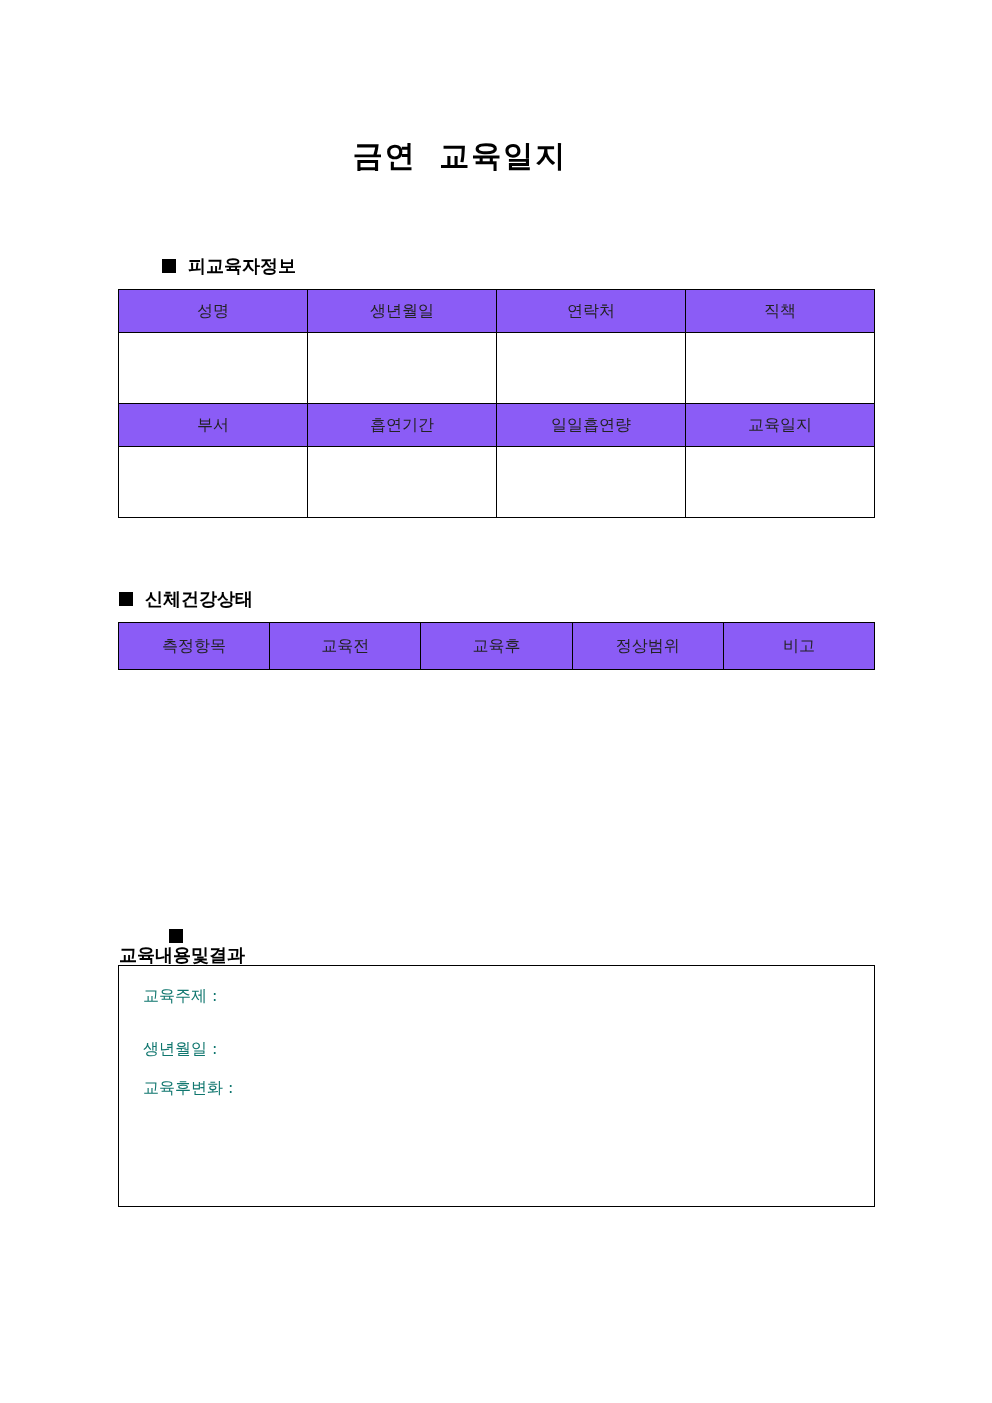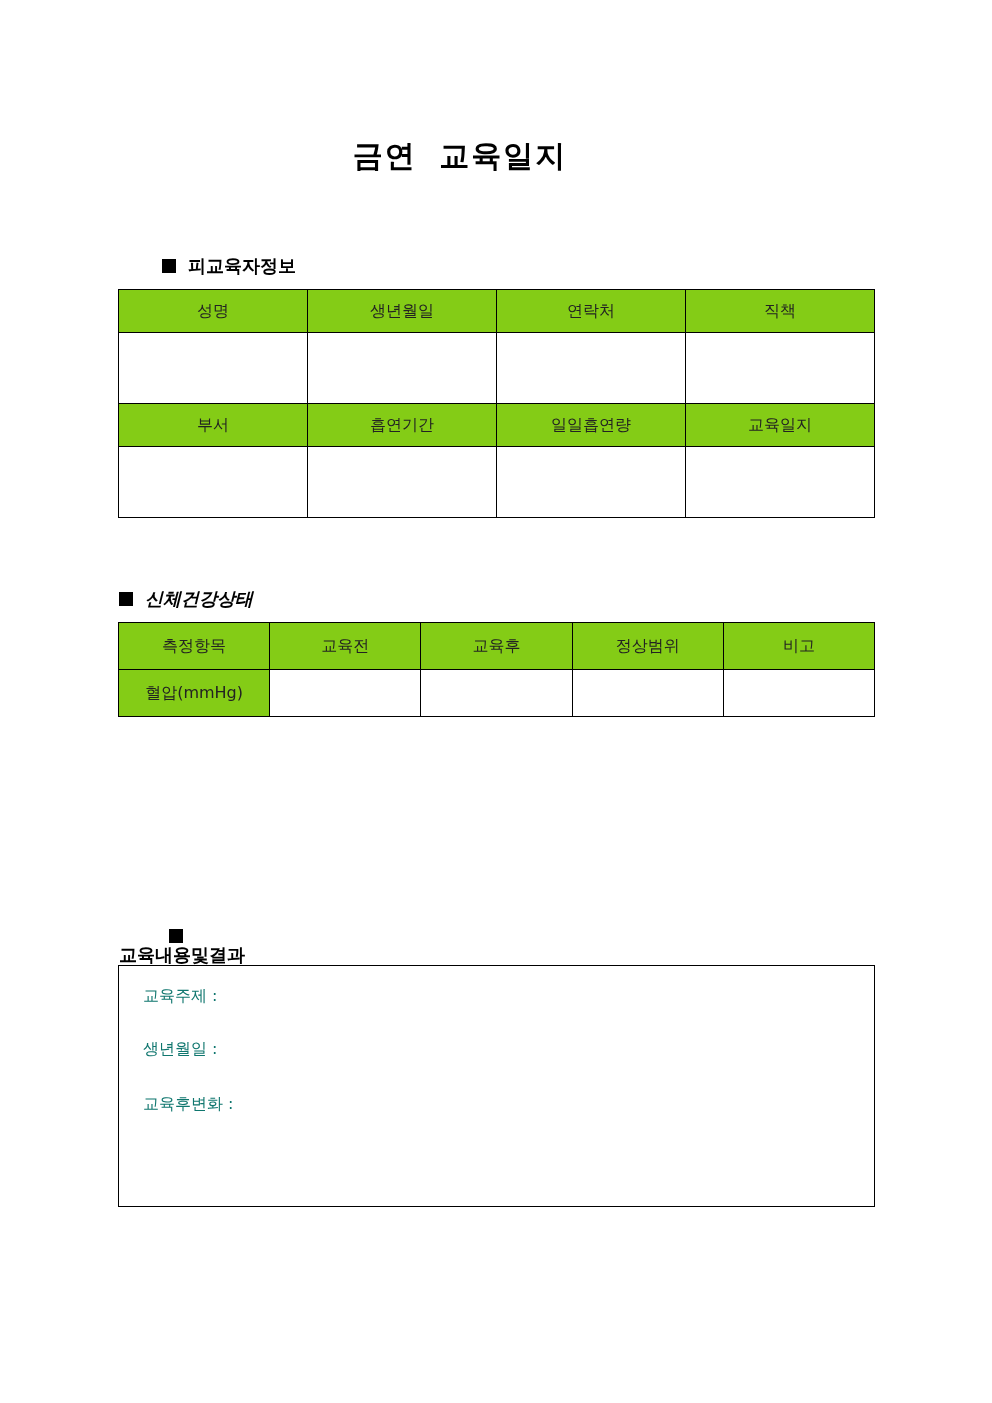--- a/index.html
+++ b/index.html
@@ -2,21 +2,21 @@
 <html><head>
   <meta charset="utf-8">
   <style>
     html, body { margin: 0; padding: 0; background: #ffffff; }
     body { width: 992px; height: 1403px; position: relative; font-family: "DejaVu Sans", "Liberation Sans", sans-serif; color: #111; }
     .title { position: absolute; top: 136px; left: 0; width: 920px; text-align: center; font-size: 30px; font-weight: bold; letter-spacing: 2px; word-spacing: 10px; color: #000; }
     .section-heading { position: absolute; left: 119px; font-size: 18px; font-weight: bold; color: #000; display: flex; align-items: center; }
     .section-heading .sq { display: inline-block; width: 14px; height: 14px; background: #000; margin-right: 12px; }
     table { border-collapse: collapse; position: absolute; left: 118px; width: 757px; table-layout: fixed; }
     td { border: 1.5px solid #000; text-align: center; font-size: 16px; color: #222; padding: 0; }
-    td.hd { background: #84cc16; }
+    td.hd { background: #8b5cf6; }
     #t1 { top: 289px; }
     #t1 tr.h { height: 43px; }
     #t1 tr.v { height: 71px; }
     #t2 { top: 622px; }
     #t2 tr { height: 47px; }
     .result-box { position: absolute; left: 118px; top: 965px; width: 755px; height: 240px; border: 1.5px solid #000; }
     .result-line { position: absolute; left: 24px; font-size: 16px; color: #0f766e; }
   </style>
 </head>
 <body>
@@ -49,44 +49,37 @@
   </tr>
   <tr class="v">
     <td></td>
     <td></td>
     <td></td>
     <td></td>
   </tr>
 </tbody>
   </table>
 
-<div class="section-heading" style="top:587px;font-style:italic;">
+<div class="section-heading" style="top:587px;">
   <span class="sq"></span>
   <span>신체건강상태</span>
 </div>
 <table id="t2">
   <tbody>
       <tr>
     <td class="hd">측정항목</td>
     <td class="hd">교육전</td>
     <td class="hd">교육후</td>
     <td class="hd">정상범위</td>
     <td class="hd">비고</td>
   </tr>
-  <tr>
-    <td class="hd">혈압(mmHg)</td>
-    <td></td>
-    <td></td>
-    <td></td>
-    <td></td>
-  </tr>
 </tbody>
   </table>
 
 <div class="section-heading" style="top:929px;flex-direction:column;">
   <span class="sq"></span>
   <span>교육내용및결과</span>
 </div>
 <div class="result-box">
   <div class="result-line" style="top:20px;">교육주제 :</div>
   <div class="result-line" style="top:73px;">생년월일 :</div>
-  <div class="result-line" style="top:128px;text-align:right;">교육후변화 :</div>
+  <div class="result-line" style="top:112px;text-align:right;">교육후변화 :</div>
 </div>
 
 </body></html>

